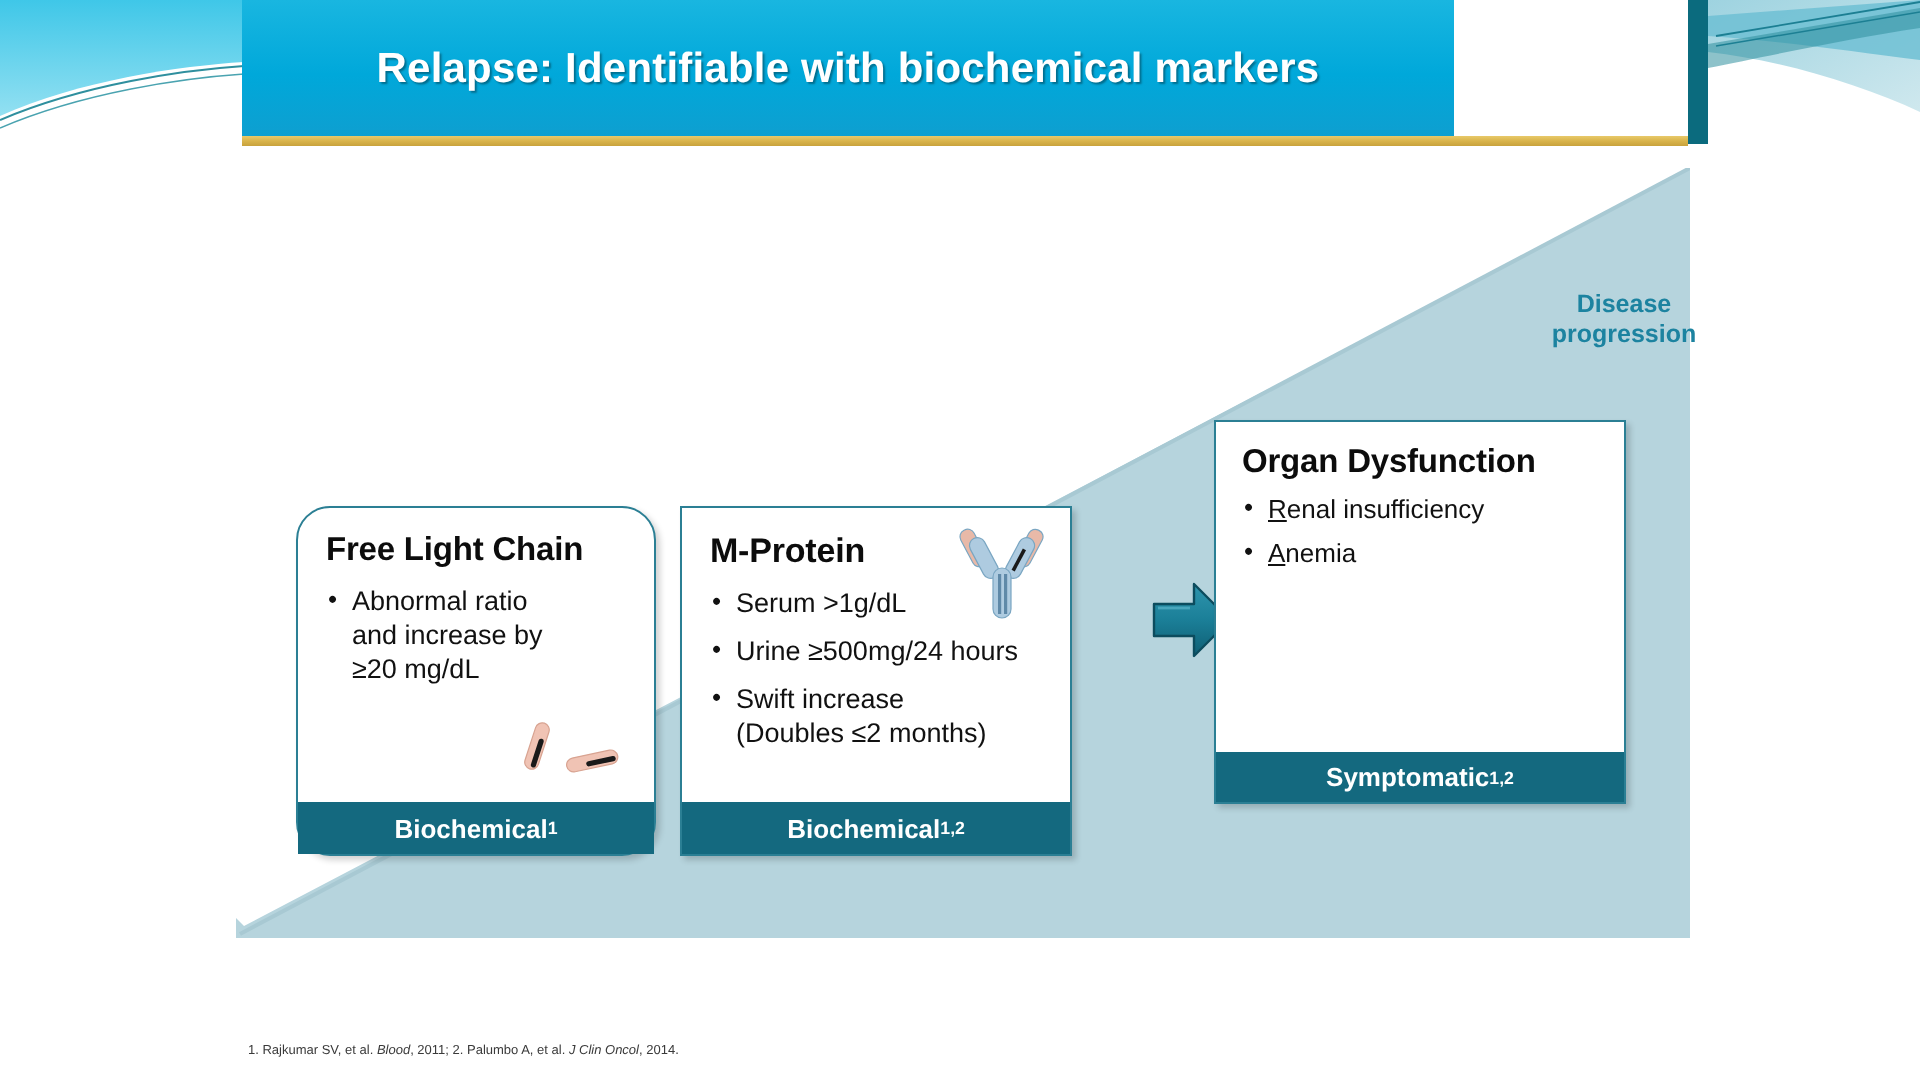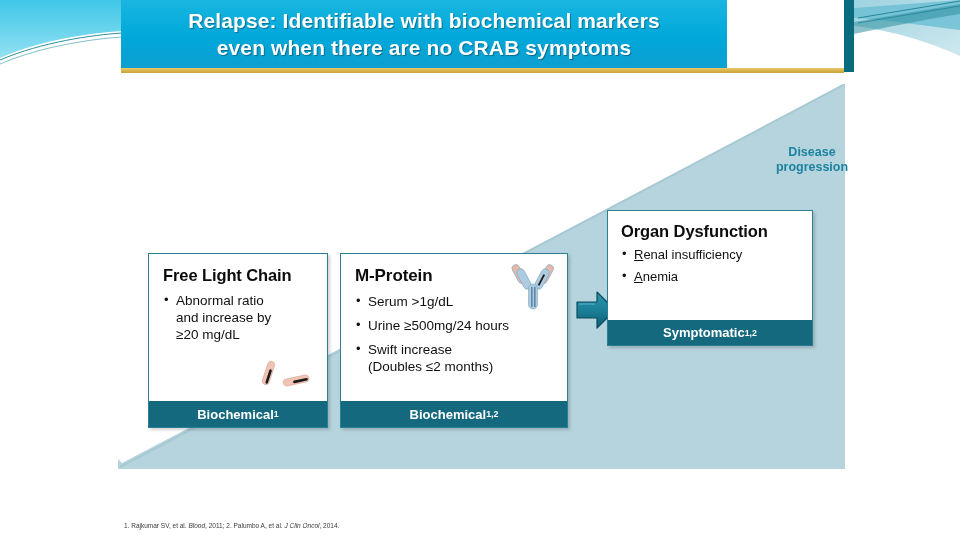--- a/index.html
+++ b/index.html
@@ -51,34 +51,34 @@
   .card-list li::before{
     content:"\2022";position:absolute;left:1px;top:-1px;font-size:13px;color:#111;
   }
   .card-foot{
     position:absolute;left:0;right:0;bottom:0;background:#14697f;color:#ffffff;
     font-weight:bold;text-align:center;display:flex;align-items:center;justify-content:center;margin-top:40px;
   }
   .card-foot sup{font-size:.68em;font-weight:bold;}
 
   
-  #card-flc{left:148px;top:253px;width:180px;height:175px;}
+  #card-flc{left:148px;top:253px;width:180px;height:175px;border-radius:17px;}
   #card-flc .card-title{font-size:16.5px;}
   #card-flc .card-list{font-size:13.5px;line-height:17px;}
   #card-flc .card-foot{height:26px;font-size:13px;}
 
   
-  #card-mprot{left:340px;top:253px;width:228px;height:175px;}
+  #card-mprot{left:340px;top:253px;width:196px;height:175px;}
   #card-mprot .card-title{font-size:17px;}
   #card-mprot .card-list{font-size:13.5px;line-height:17px;}
   #card-mprot .card-list li{margin-bottom:7px;}
   #card-mprot .card-foot{height:26px;font-size:13px;}
 
   
-  #card-organ{left:607px;top:210px;width:206px;height:136px;}
+  #card-organ{left:607px;top:210px;width:206px;height:192px;}
   #card-organ .card-body{padding:11px 13px 6px 13px;}
   #card-organ .card-title{font-size:16.5px;}
   #card-organ .card-list{font-size:13px;line-height:16px;margin-top:6px;}
   #card-organ .card-list li{margin-bottom:6px;}
   #card-organ .card-foot{height:25px;font-size:13px;}
   #card-organ .crab{text-decoration:underline;}
 
   
   .icon-lightchain{position:absolute;right:12px;bottom:30px;width:62px;height:40px;}
   .icon-antibody{position:absolute;right:8px;top:6px;width:52px;height:52px;}
@@ -118,21 +118,20 @@
     <path d="M854 0 L960 0 L960 56 C930 42 890 30 854 26 Z" fill="url(#gRight)"></path>
     <path d="M854 8 L960 0 L960 30 C928 26 886 20 854 18 Z" fill="#6fc0d4" opacity=".85"></path>
     <path d="M854 22 L960 4 L960 14 C926 19 884 28 854 34 Z" fill="#2f8f9e" opacity=".55"></path>
     <path d="M858 18 L960 1" fill="none" stroke="#1c7f93" stroke-width=".9"></path>
     <path d="M858 23 L960 6" fill="none" stroke="#1c7f93" stroke-width=".7"></path>
   </svg>
 
   <div class="banner">
     <div class="banner-title">
       <div>Relapse: Identifiable with biochemical markers</div>
-      <div>even when there are no CRAB symptoms</div>
     </div>
   </div>
   <div class="banner-edge"></div>
   <div class="banner-rule"></div>
 
   <svg class="wedge" viewBox="0 0 727 385" preserveAspectRatio="none">
     <polygon points="727,0 727,385 0,385 0,375 4,379" fill="#b6d4dd"></polygon>
     <polygon points="727,2 727,383 6,383 727,2" fill="#b6d4dd"></polygon>
     <polygon points="727,0 727,383 2,383" fill="#b6d4dd"></polygon>
     <polyline points="2,383 727,0" fill="none" stroke="#a8c9d3" stroke-width="2"></polyline>

